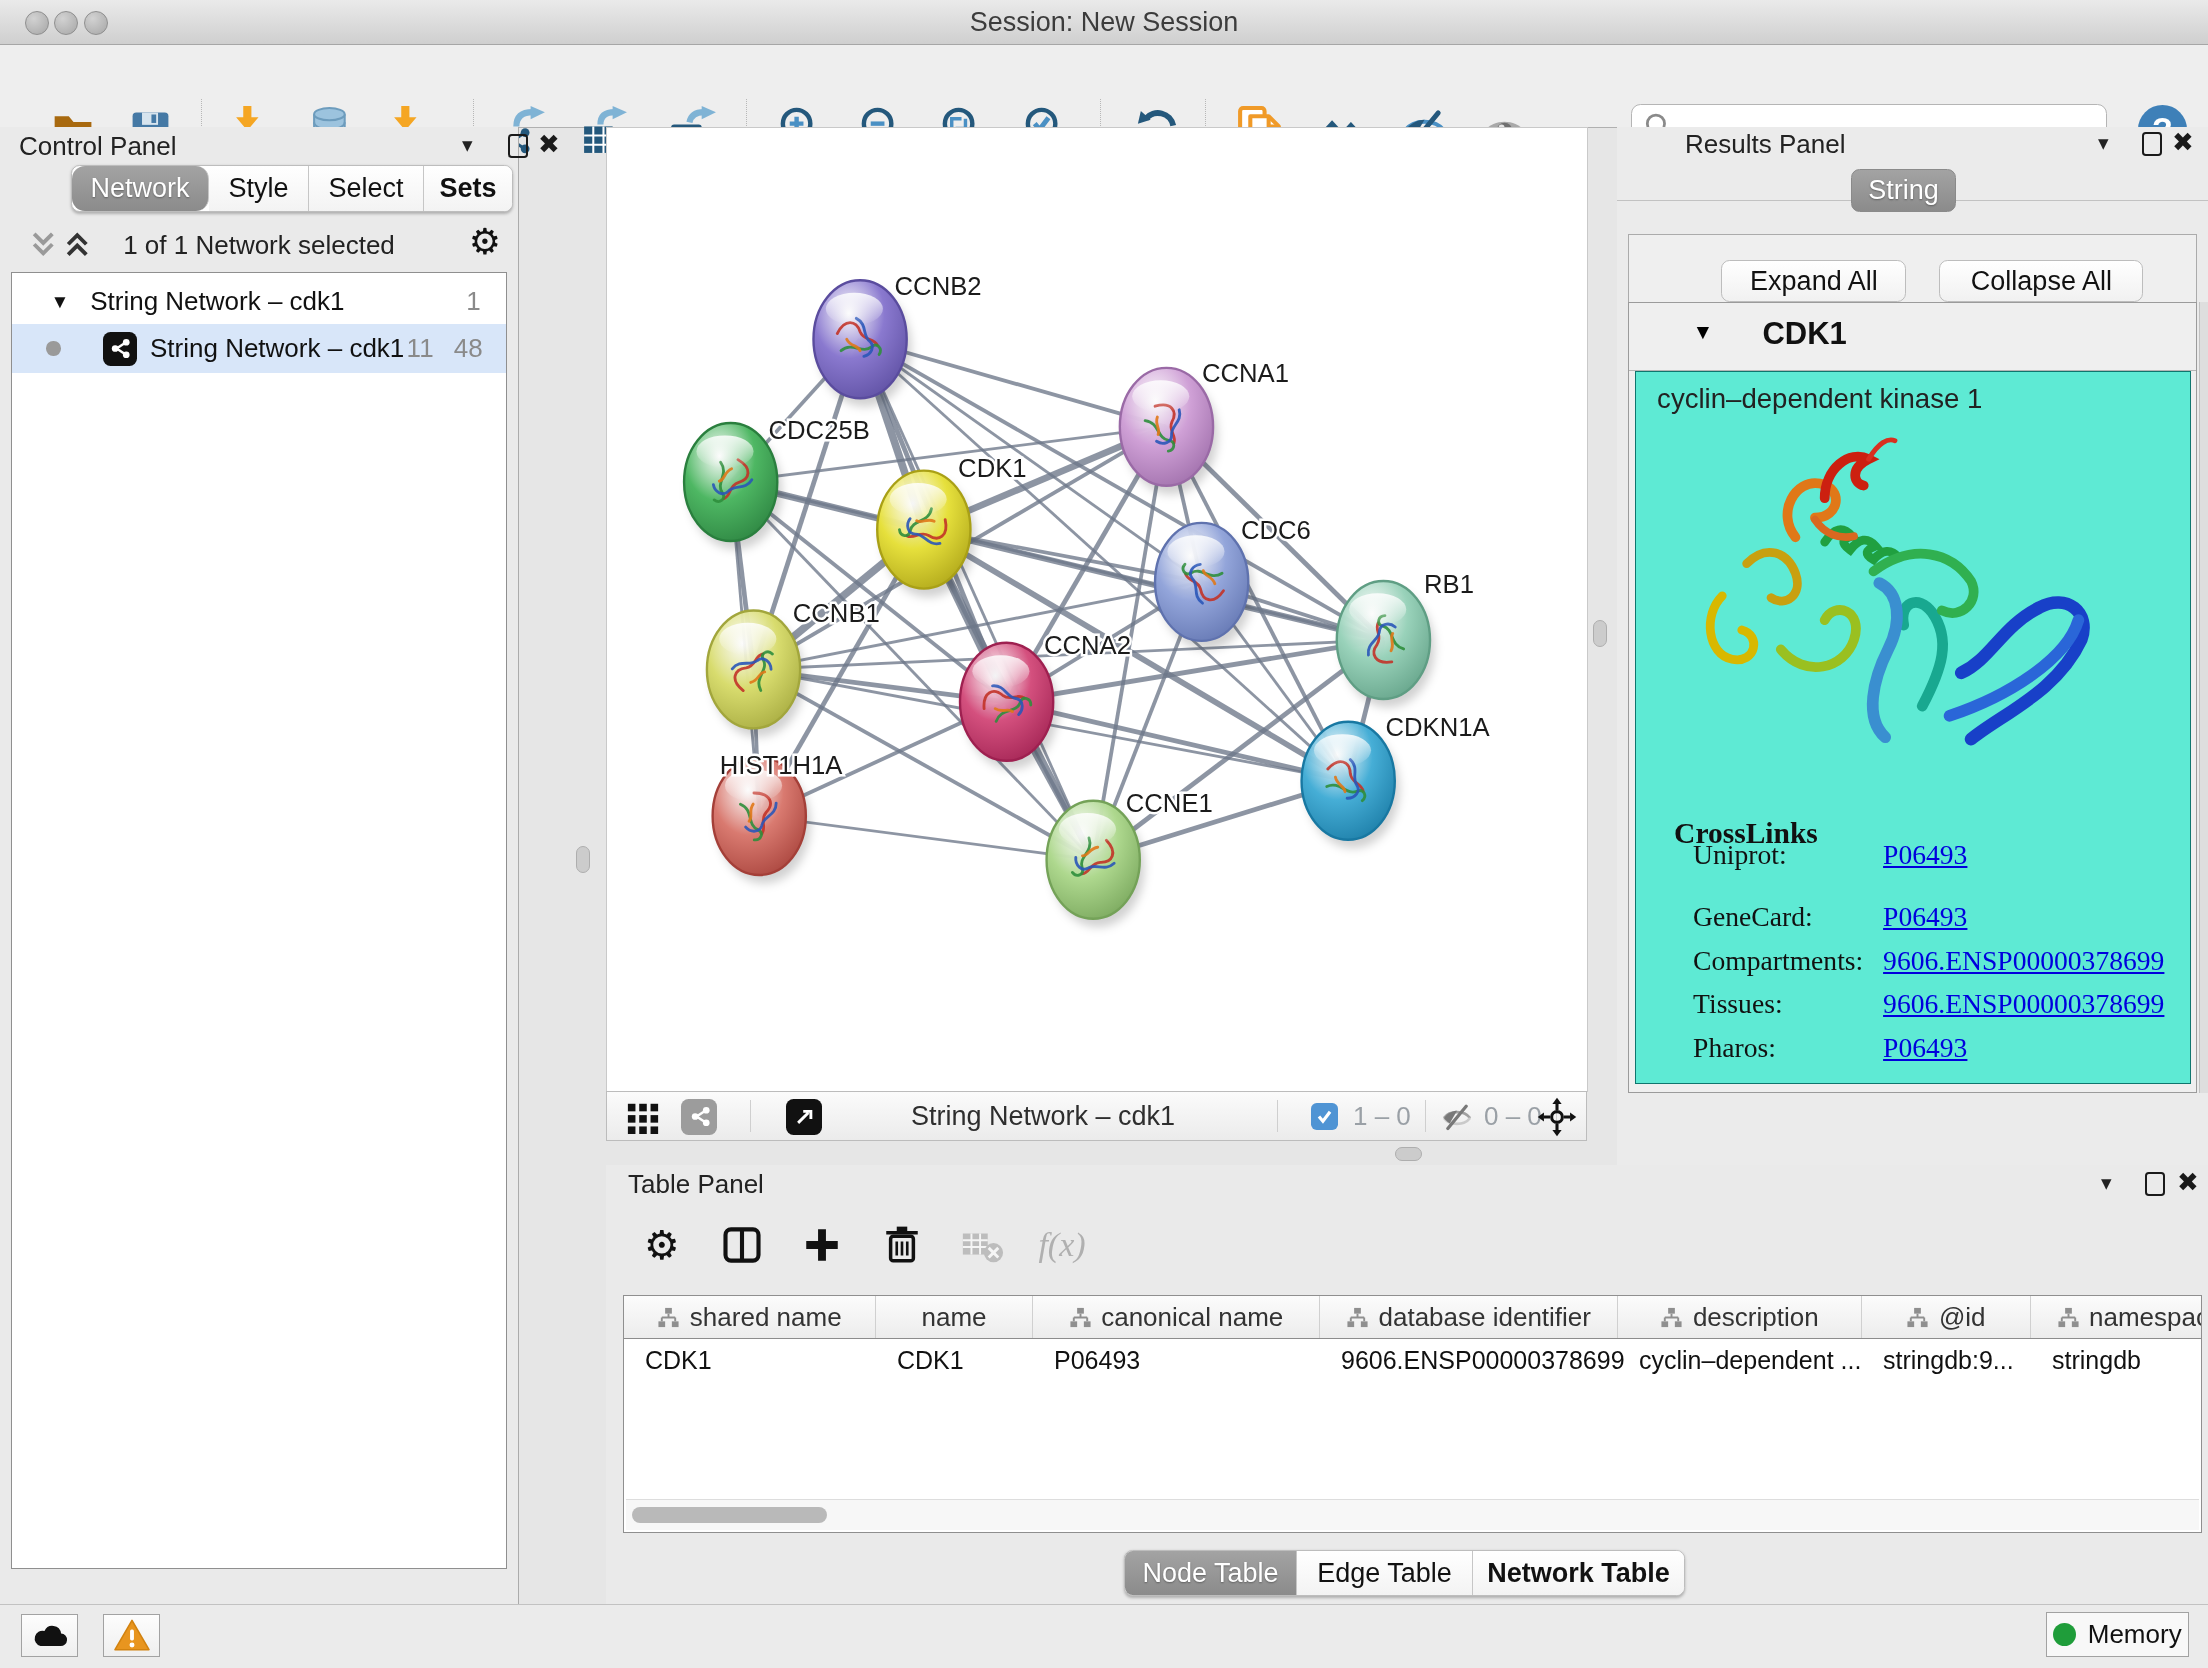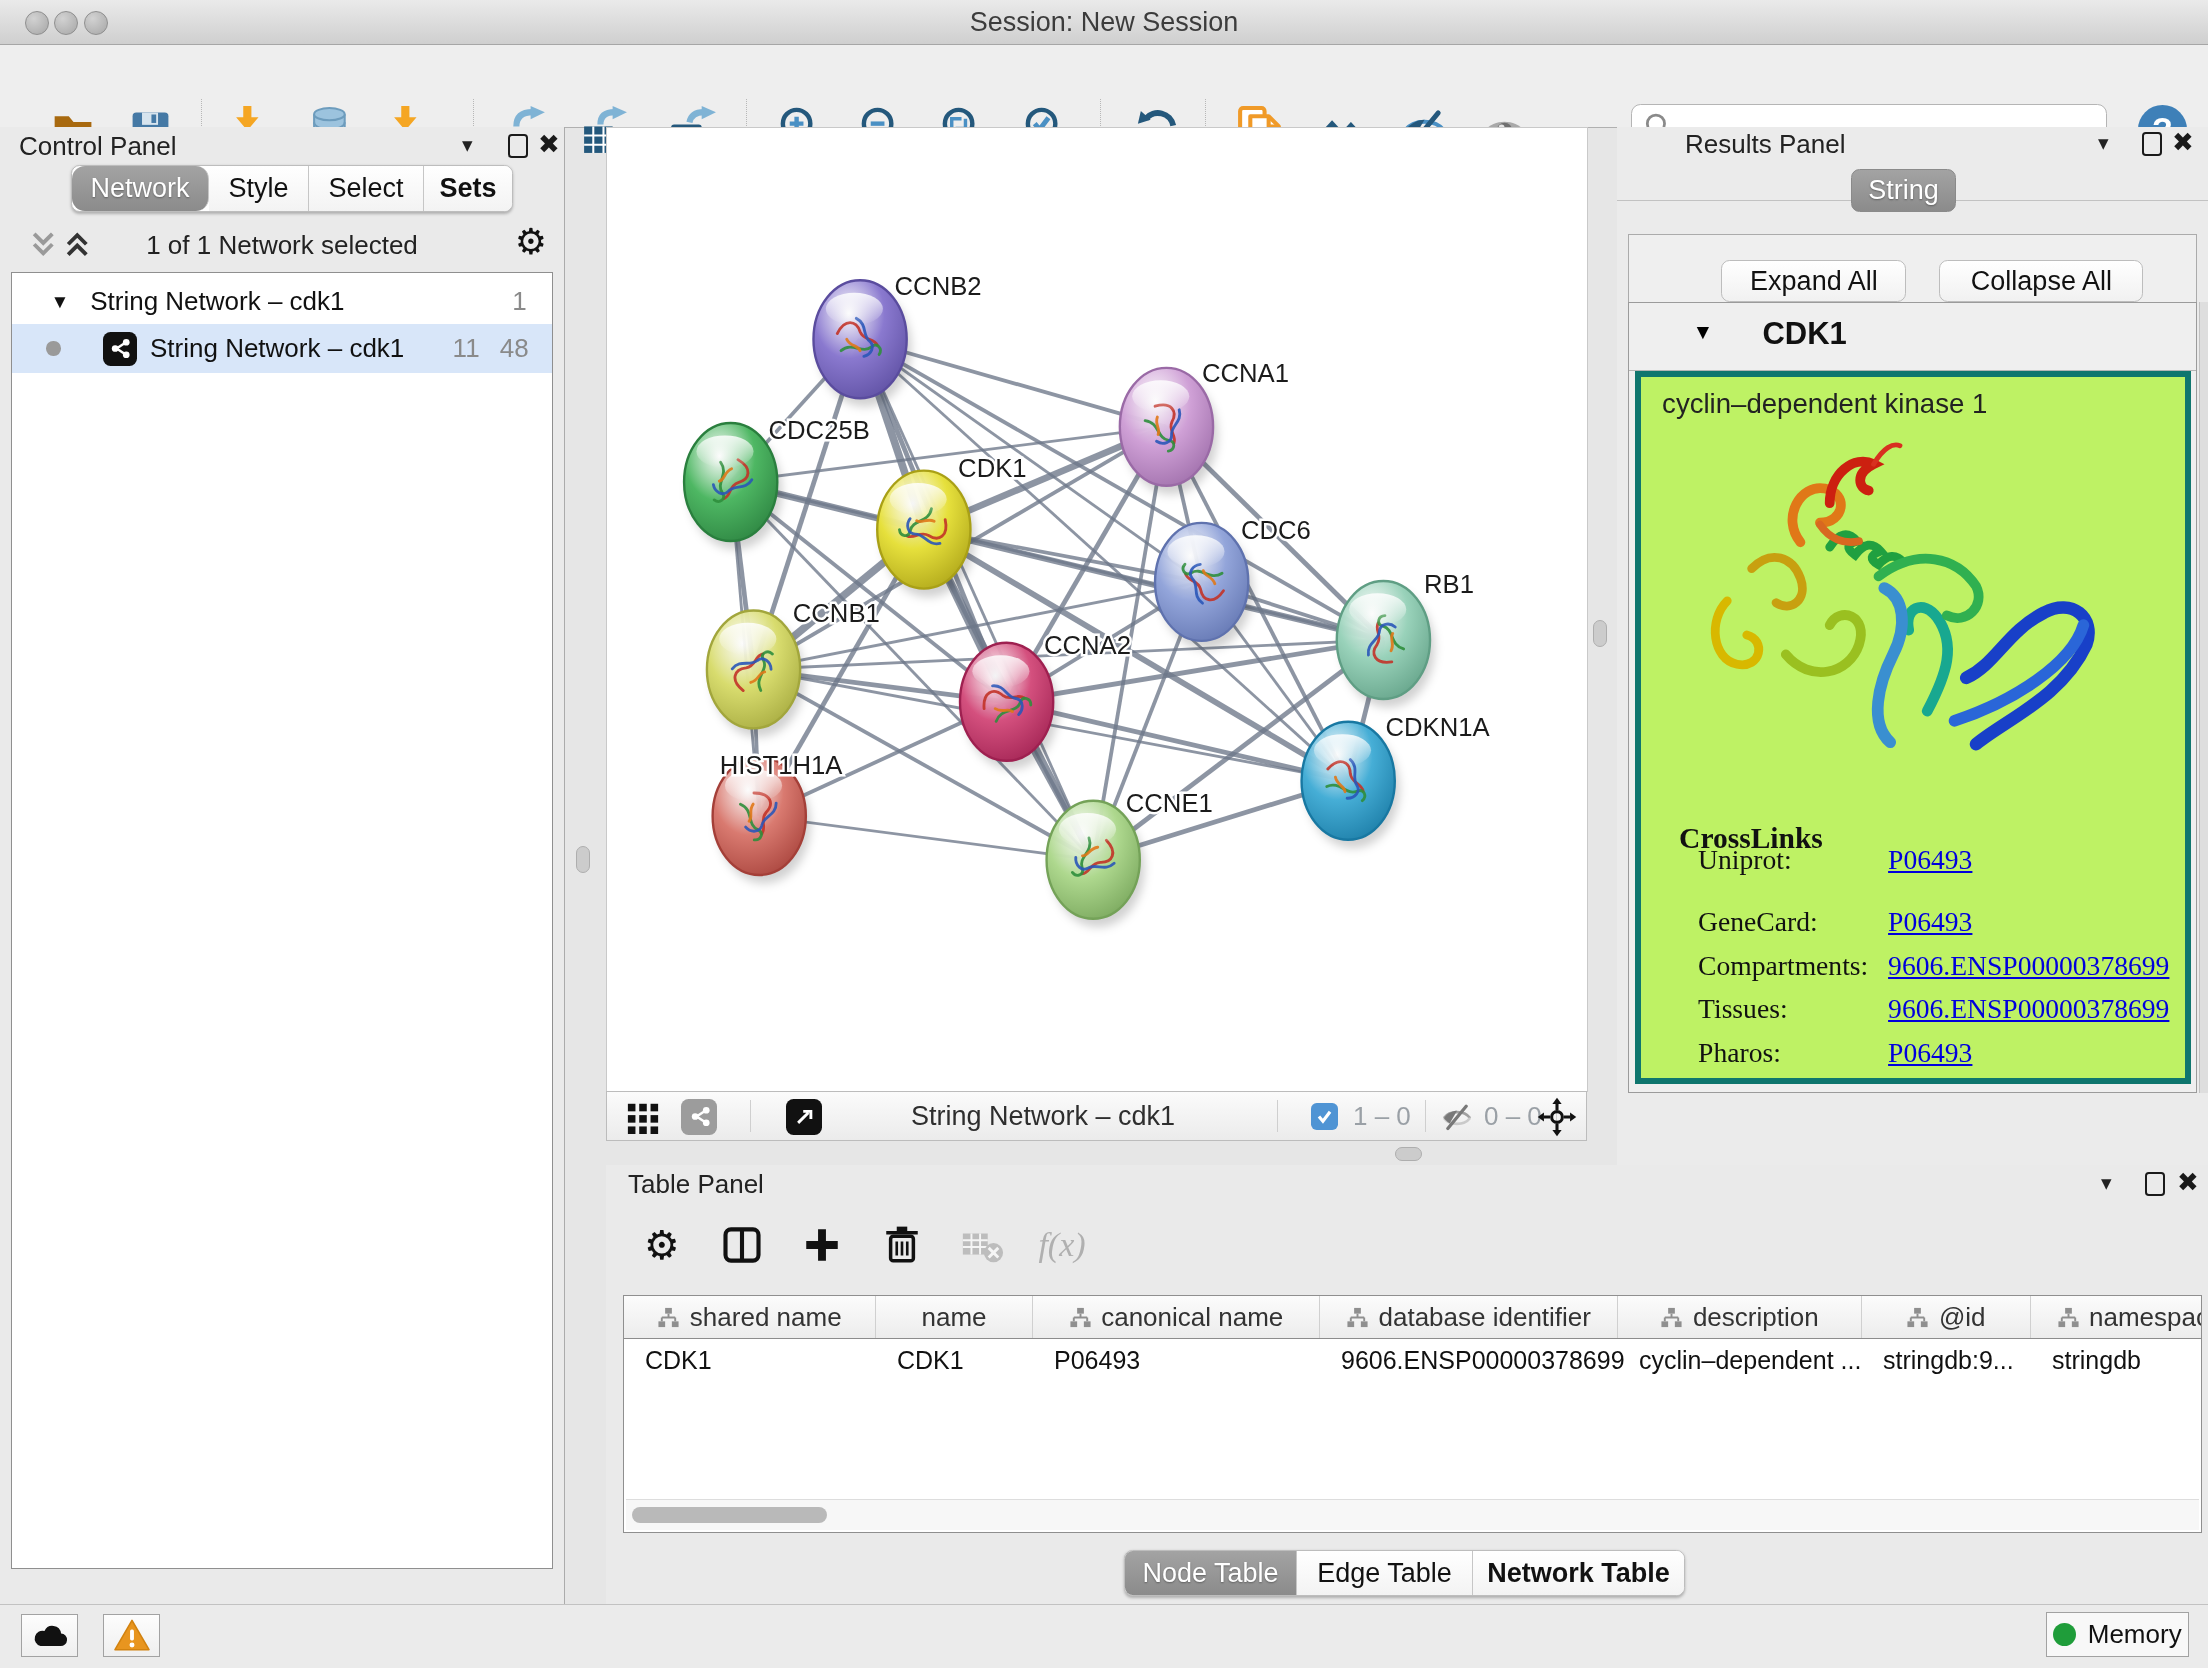--- a/index.html
+++ b/index.html
@@ -30,21 +30,21 @@
   .caret{font-family:"DejaVu Sans",sans-serif;font-size:21px;color:#222;}
   .maxbox{display:inline-block;width:16px;height:20px;border:2.4px solid #1a1a1a;border-radius:3.8px;}
   .closex{font-family:"DejaVu Sans",sans-serif;font-size:26px;font-weight:bold;color:#1a1a1a;}
   .seg{display:flex;border:1px solid #bdbdbd;border-radius:8.6px;overflow:hidden;
     box-shadow:0 1.9px 2.9px rgba(0,0,0,.25);background:#fff;}
   .seg-btn{display:flex;align-items:center;justify-content:center;font-size:27px;color:#111;
     background:linear-gradient(#ffffff,#f3f3f3);border-right:1px solid #c6c6c6;height:100%;box-sizing:border-box;}
   .seg-btn:last-child{border-right:none;font-weight:bold;}
   .seg-btn.active{background:linear-gradient(#a3a3a3,#8b8b8b);color:#fff;text-shadow:0 1px 1.9px rgba(0,0,0,.35);}
   
-  .control-panel{position:absolute;left:0;top:127px;width:565px;bottom:63px;background:#eaeaea;
+  .control-panel{position:absolute;left:0;top:127px;width:519px;bottom:63px;background:#eaeaea;
     border-right:1px solid #ababab;box-sizing:border-box;}
   .cp-head{position:absolute;left:0;right:0;top:0;height:36px;}
   .cp-tabs{position:absolute;left:71px;top:38px;height:45px;}
   .cp-sub{position:absolute;left:0;right:0;top:95px;height:42px;}
   .cp-status{position:absolute;left:105px;right:105px;text-align:center;top:7.6px;font-size:26px;color:#222;}
   .gear-glyph{font-family:"DejaVu Sans",sans-serif;font-size:36px;color:#111;line-height:1;}
   .tree-box{position:absolute;left:11.4px;right:11.4px;top:145px;height:1297px;background:#fff;
     border:1.9px solid #8f8f8f;box-sizing:border-box;overflow:hidden;}
   .tree-row{position:absolute;left:0;right:0;height:46px;display:flex;align-items:center;font-size:26px;color:#111;}
   .tree-row .cnt{position:absolute;color:#8a8a8a;}
@@ -70,22 +70,22 @@
     border:1px solid #8a8a8a;box-sizing:border-box;}
   .expand-box{position:absolute;left:11.4px;width:569px;top:107px;height:91px;background:#efefef;
     border:1.9px solid #ababab;box-sizing:border-box;}
   .rbtn{position:absolute;top:25px;height:42px;background:linear-gradient(#ffffff,#f1f1f1);
     border:1.9px solid #bdbdbd;border-radius:8.6px;font-size:27px;color:#111;display:flex;
     align-items:center;justify-content:center;box-sizing:border-box;margin-left:25px;}
   .gene-box{position:absolute;left:11.4px;width:569px;top:175px;height:791px;background:#efefef;
     border:1.9px solid #9b9b9b;box-sizing:border-box;}
   .gene-head{position:absolute;left:0;right:0;top:0;height:67px;border-bottom:1.9px solid #b5b5b5;}
   .gene-title{position:absolute;left:133px;top:13.3px;font-size:31px;font-weight:bold;color:#111;}
-  .gene-content{position:absolute;left:5.7px;right:5.7px;top:68px;bottom:7.6px;background:#bef264;
-    border:6px solid #0f766e;}
+  .gene-content{position:absolute;left:5.7px;right:5.7px;top:68px;bottom:7.6px;background:#5eead4;
+    border:1px solid #0f766e;}
   .gene-desc{position:absolute;left:21px;top:11.4px;font-size:27.6px;color:#222;}
   .serif{font-family:"Liberation Serif","DejaVu Serif",serif;}
   .cl-title{position:absolute;left:38px;top:445px;font-size:29.5px;font-weight:bold;color:#111;}
   .cl-row{position:absolute;left:57px;right:19px;height:44px;font-size:27.6px;}
   .cl-label{position:absolute;left:0;color:#111;}
   .cl-value{position:absolute;left:190px;color:#0000dd;text-decoration:underline;}
   .results-scroll{position:absolute;right:0px;top:175px;height:791px;width:9.5px;background:#dedede;
     border-left:1px solid #c2c2c2;}
   
   .table-panel{position:absolute;left:606px;top:1165px;width:1603px;height:440px;background:#eaeaea;}

